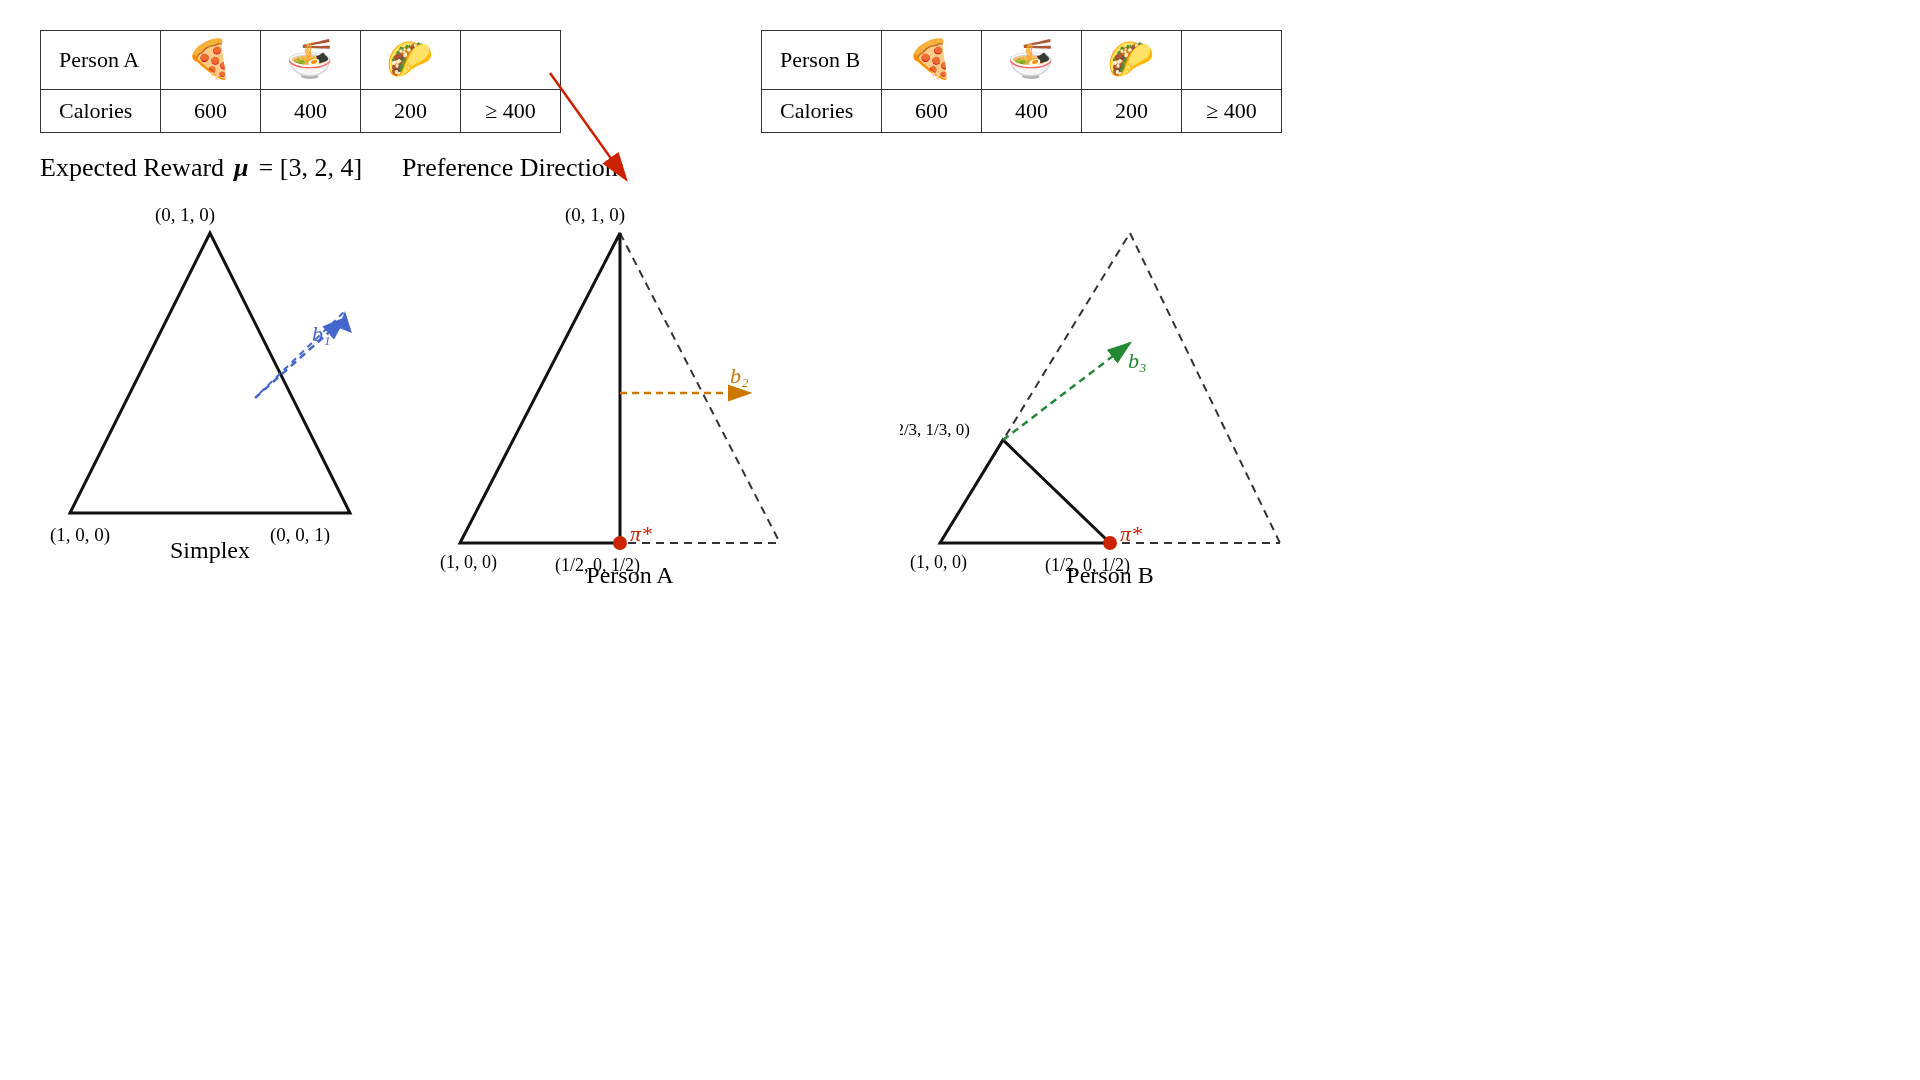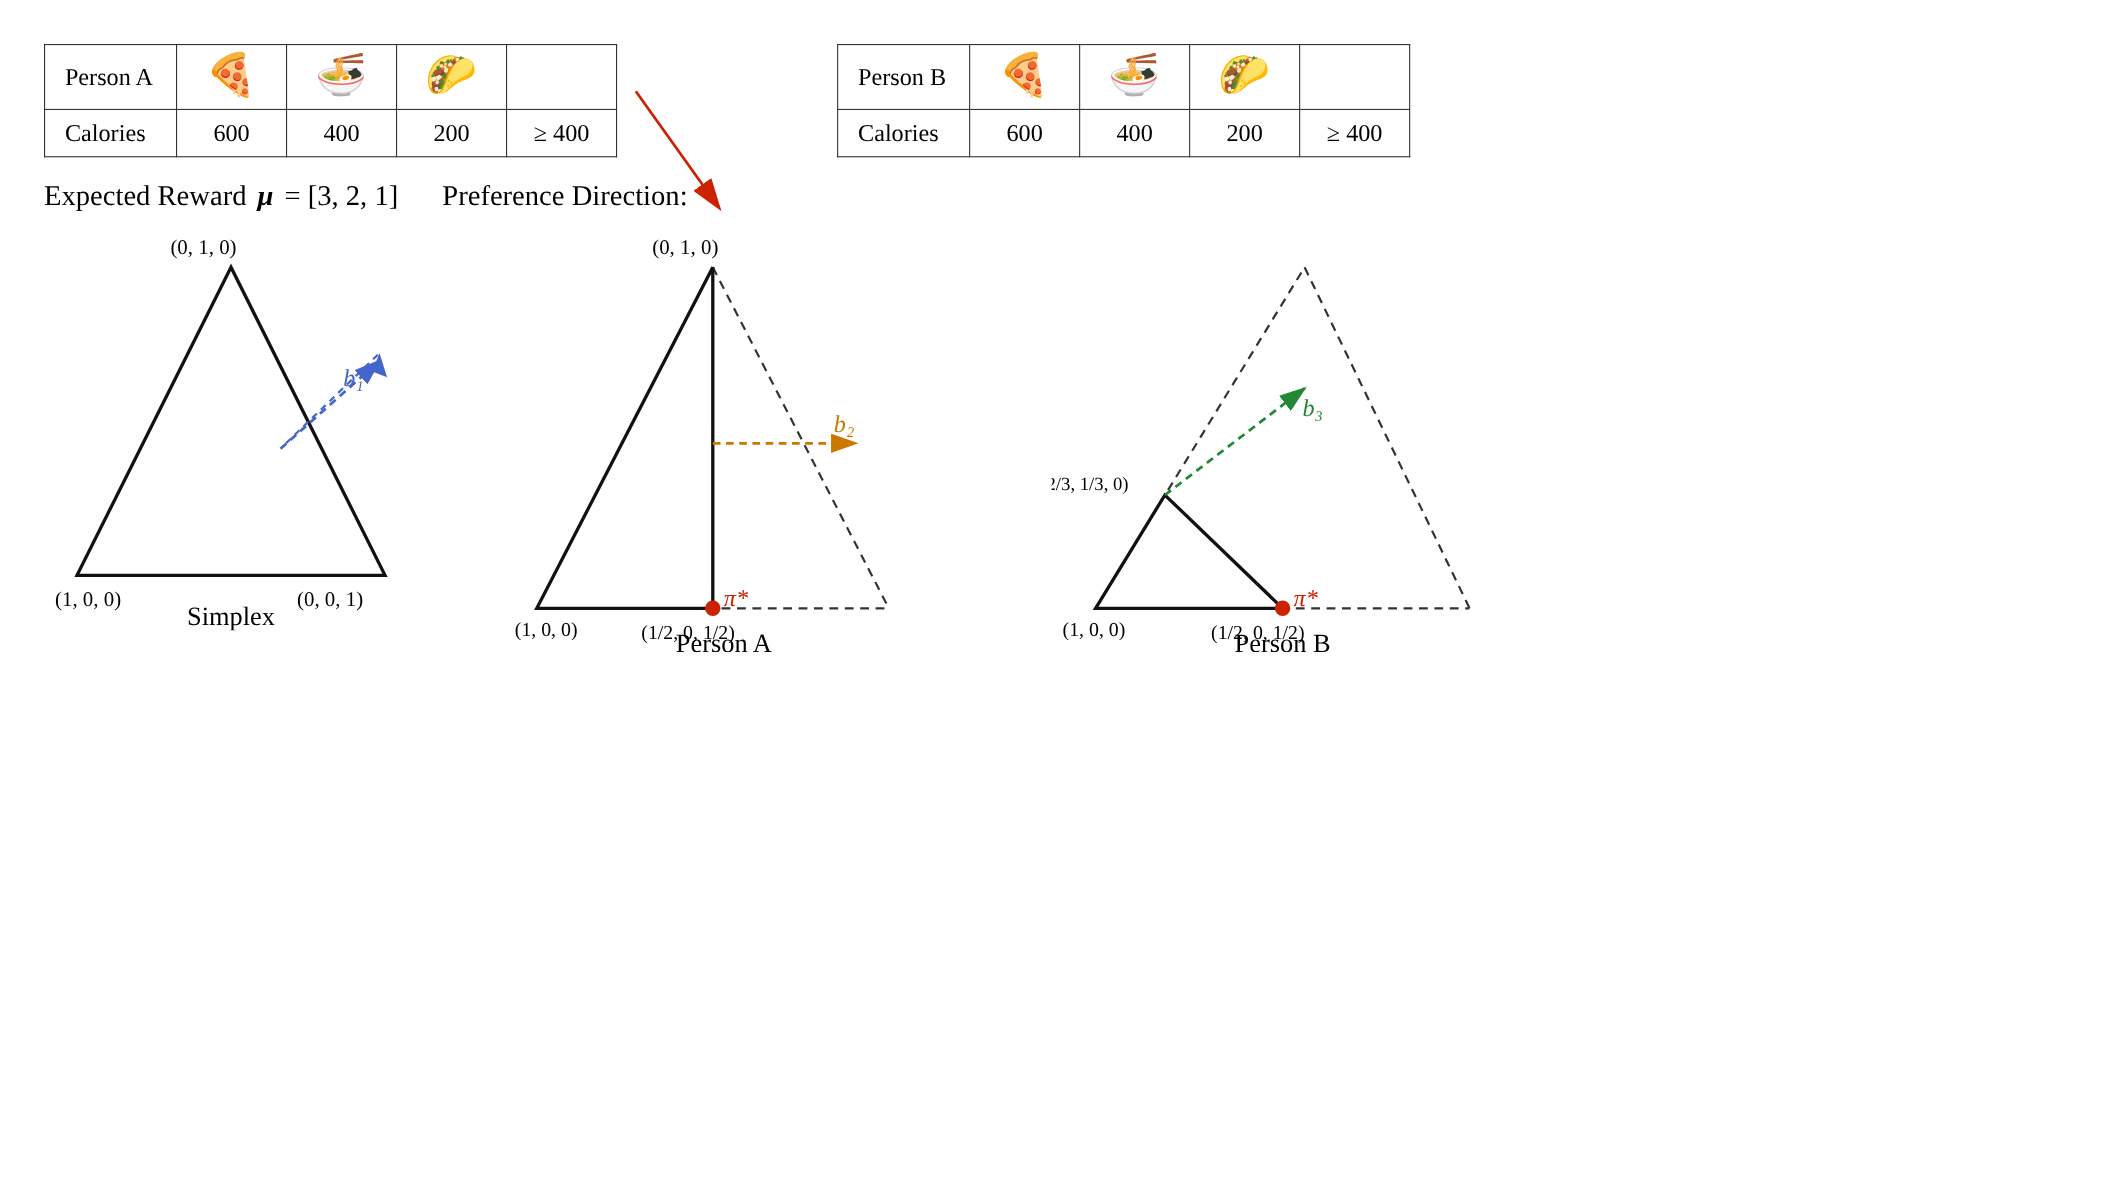--- a/index.html
+++ b/index.html
@@ -8,21 +8,21 @@
       height: 1080px;
       background: #fff;
       font-family: 'Times New Roman', Times, serif;
       font-size: 22px;
       overflow: hidden;
     }
     .main-container {
       width: 1920px;
       height: 1080px;
       position: relative;
-      padding: 40px 40px;
+      padding: 30px 40px;
     }
 
     
     .tables-row {
       display: flex;
       flex-direction: row;
       gap: 200px;
       margin-bottom: 20px;
     }
     .food-table {
@@ -54,21 +54,21 @@
       font-size: 26px;
       gap: 10px;
     }
     .bold-italic { font-weight: bold; font-style: italic; }
 
     
     .diagrams-row {
       display: flex;
       flex-direction: row;
       align-items: flex-start;
-      gap: 88px;
+      gap: 60px;
       margin-top: 10px;
     }
     svg text {
       font-family: 'Times New Roman', Times, serif;
     }
   </style>
 </head>
 <body>
 
 <div class="main-container">
@@ -126,21 +126,21 @@
           <td>≥ 400</td>
         </tr>
       </tbody>
         </table>
     </div>
   </div>
 
   <div class="reward-row">
     <span>Expected Reward</span>
     <span class="bold-italic">μ</span>
-    <span>= [3, 2, 1]</span>
+    <span>= [3, 2, 4]</span>
     <span style="margin-left:30px;font-family:Liberation Serif, serif;">Preference Direction:</span>
   </div>
 
   <div class="diagrams-row">
 
     <div>
       <svg width="340" height="370">
 
         <polygon points="170,40 30,320 310,320" fill="none" stroke="#111" stroke-width="3"></polygon>
 

